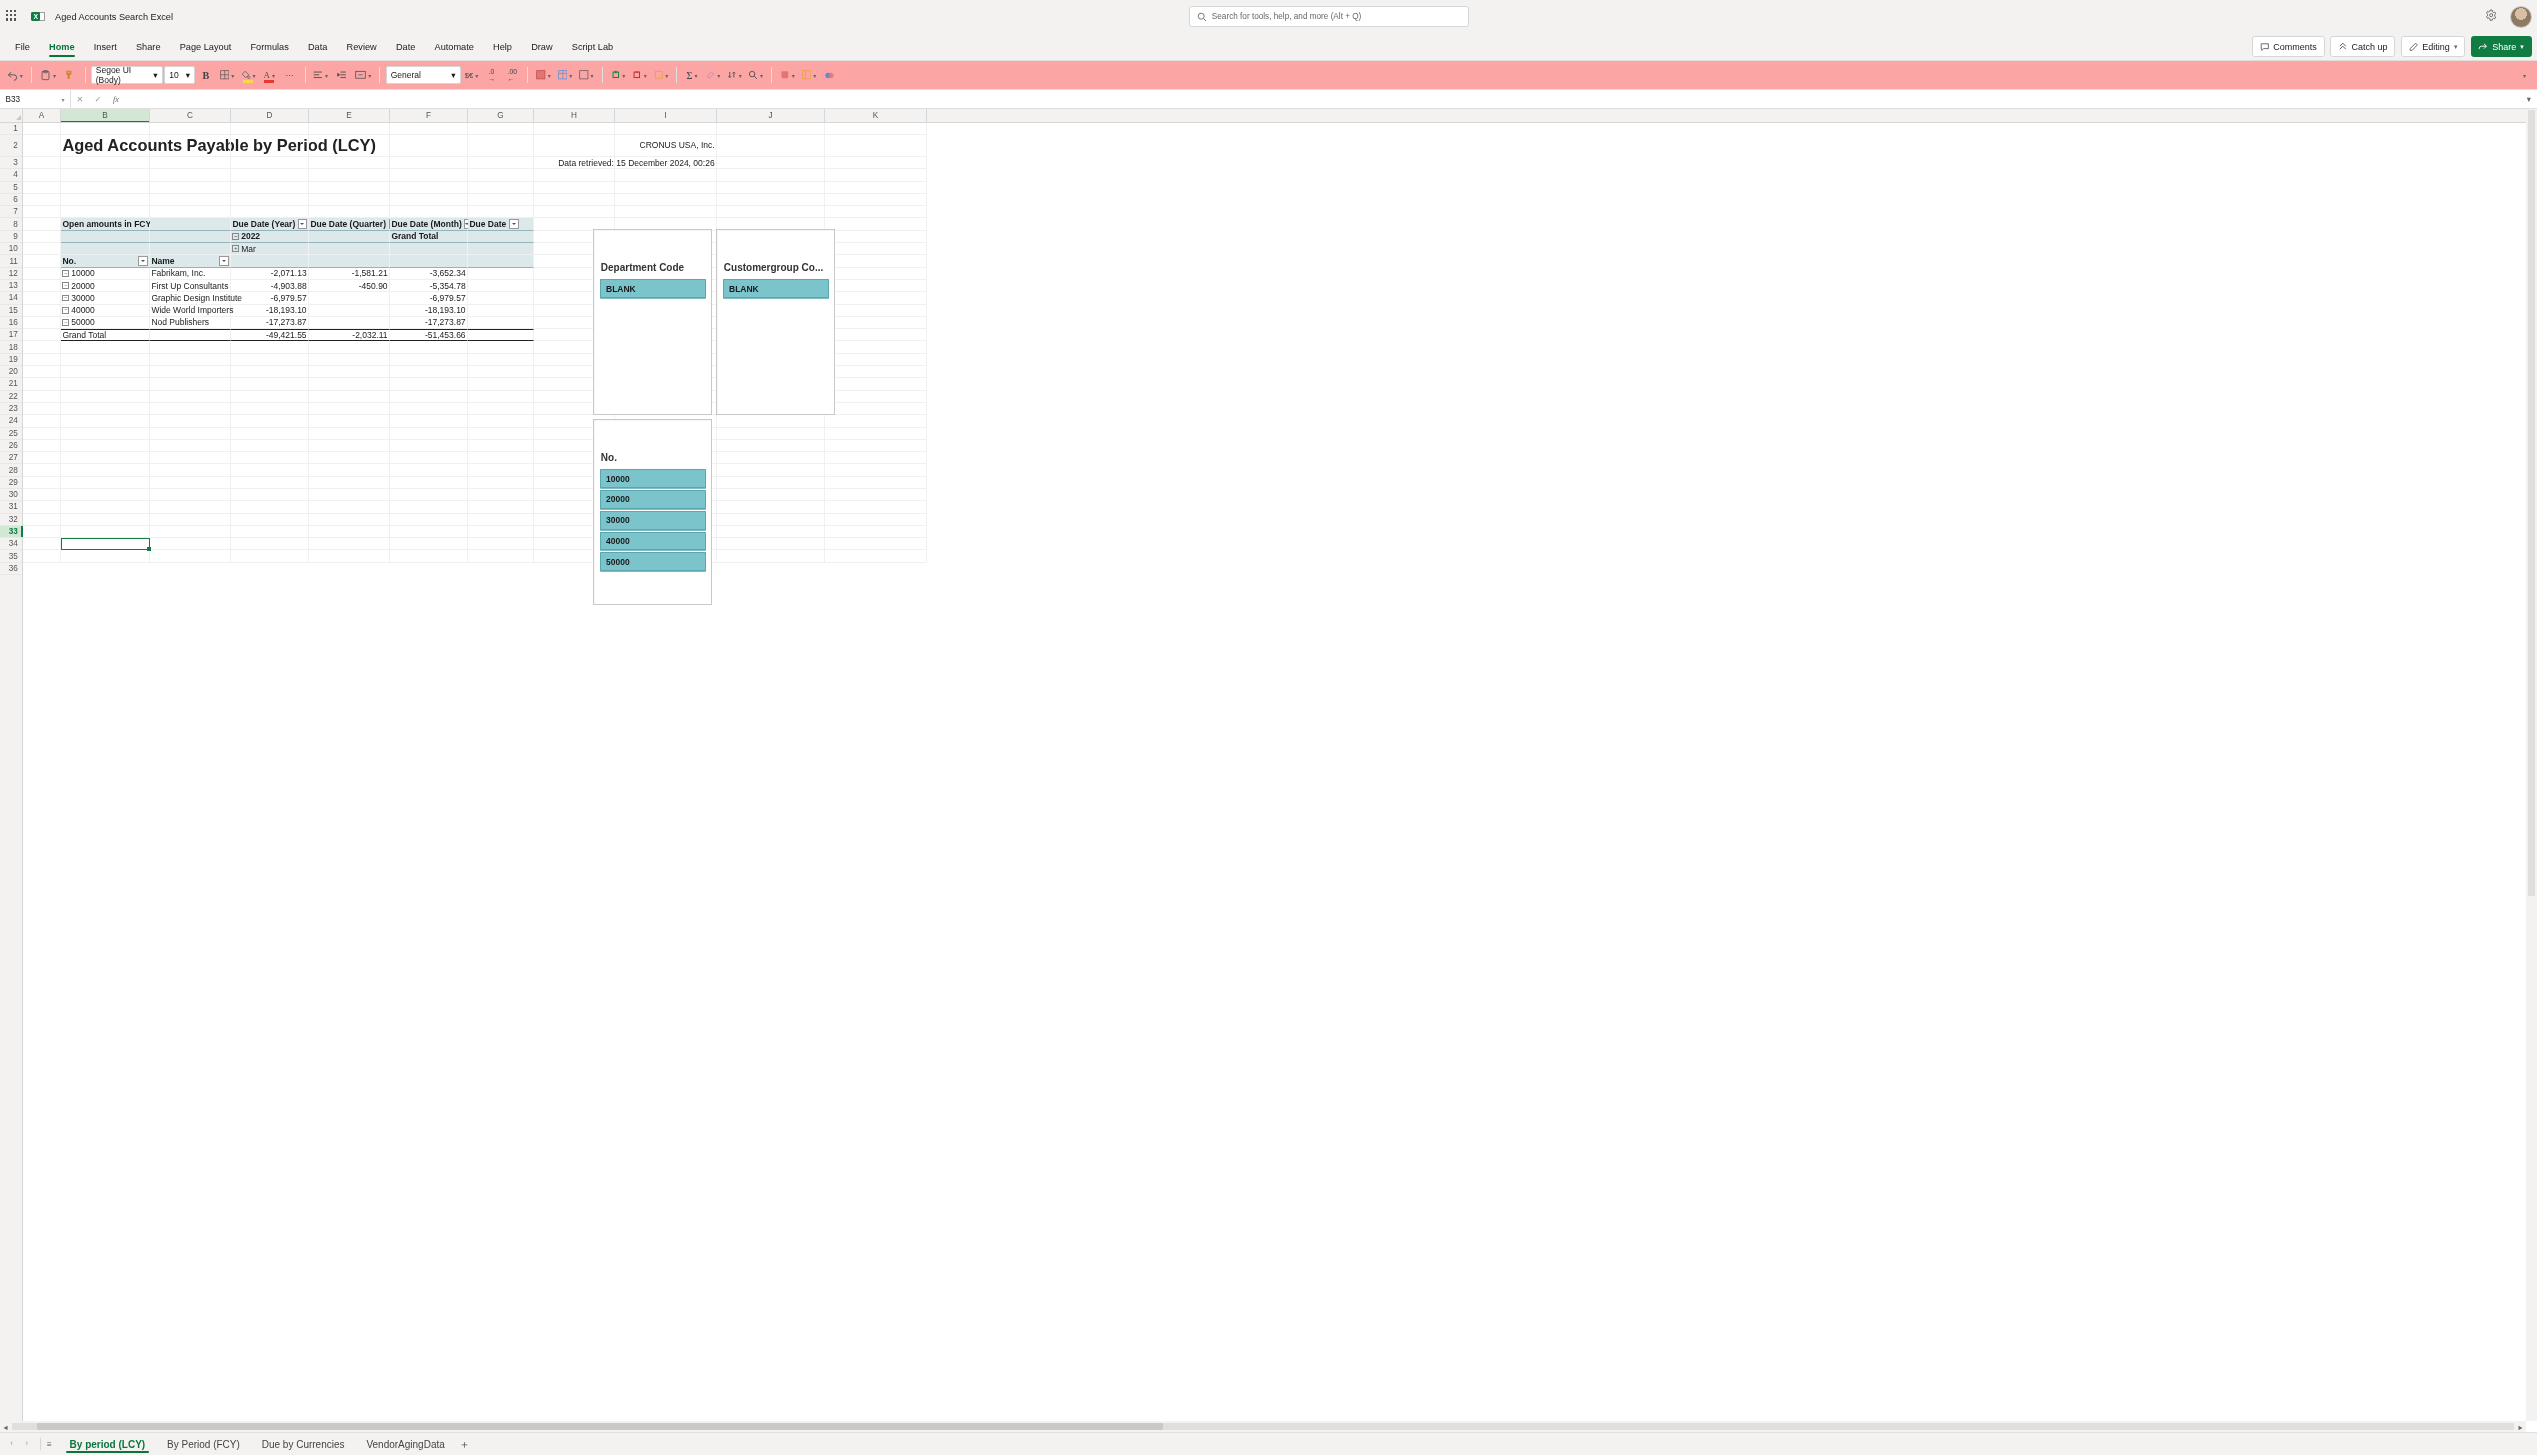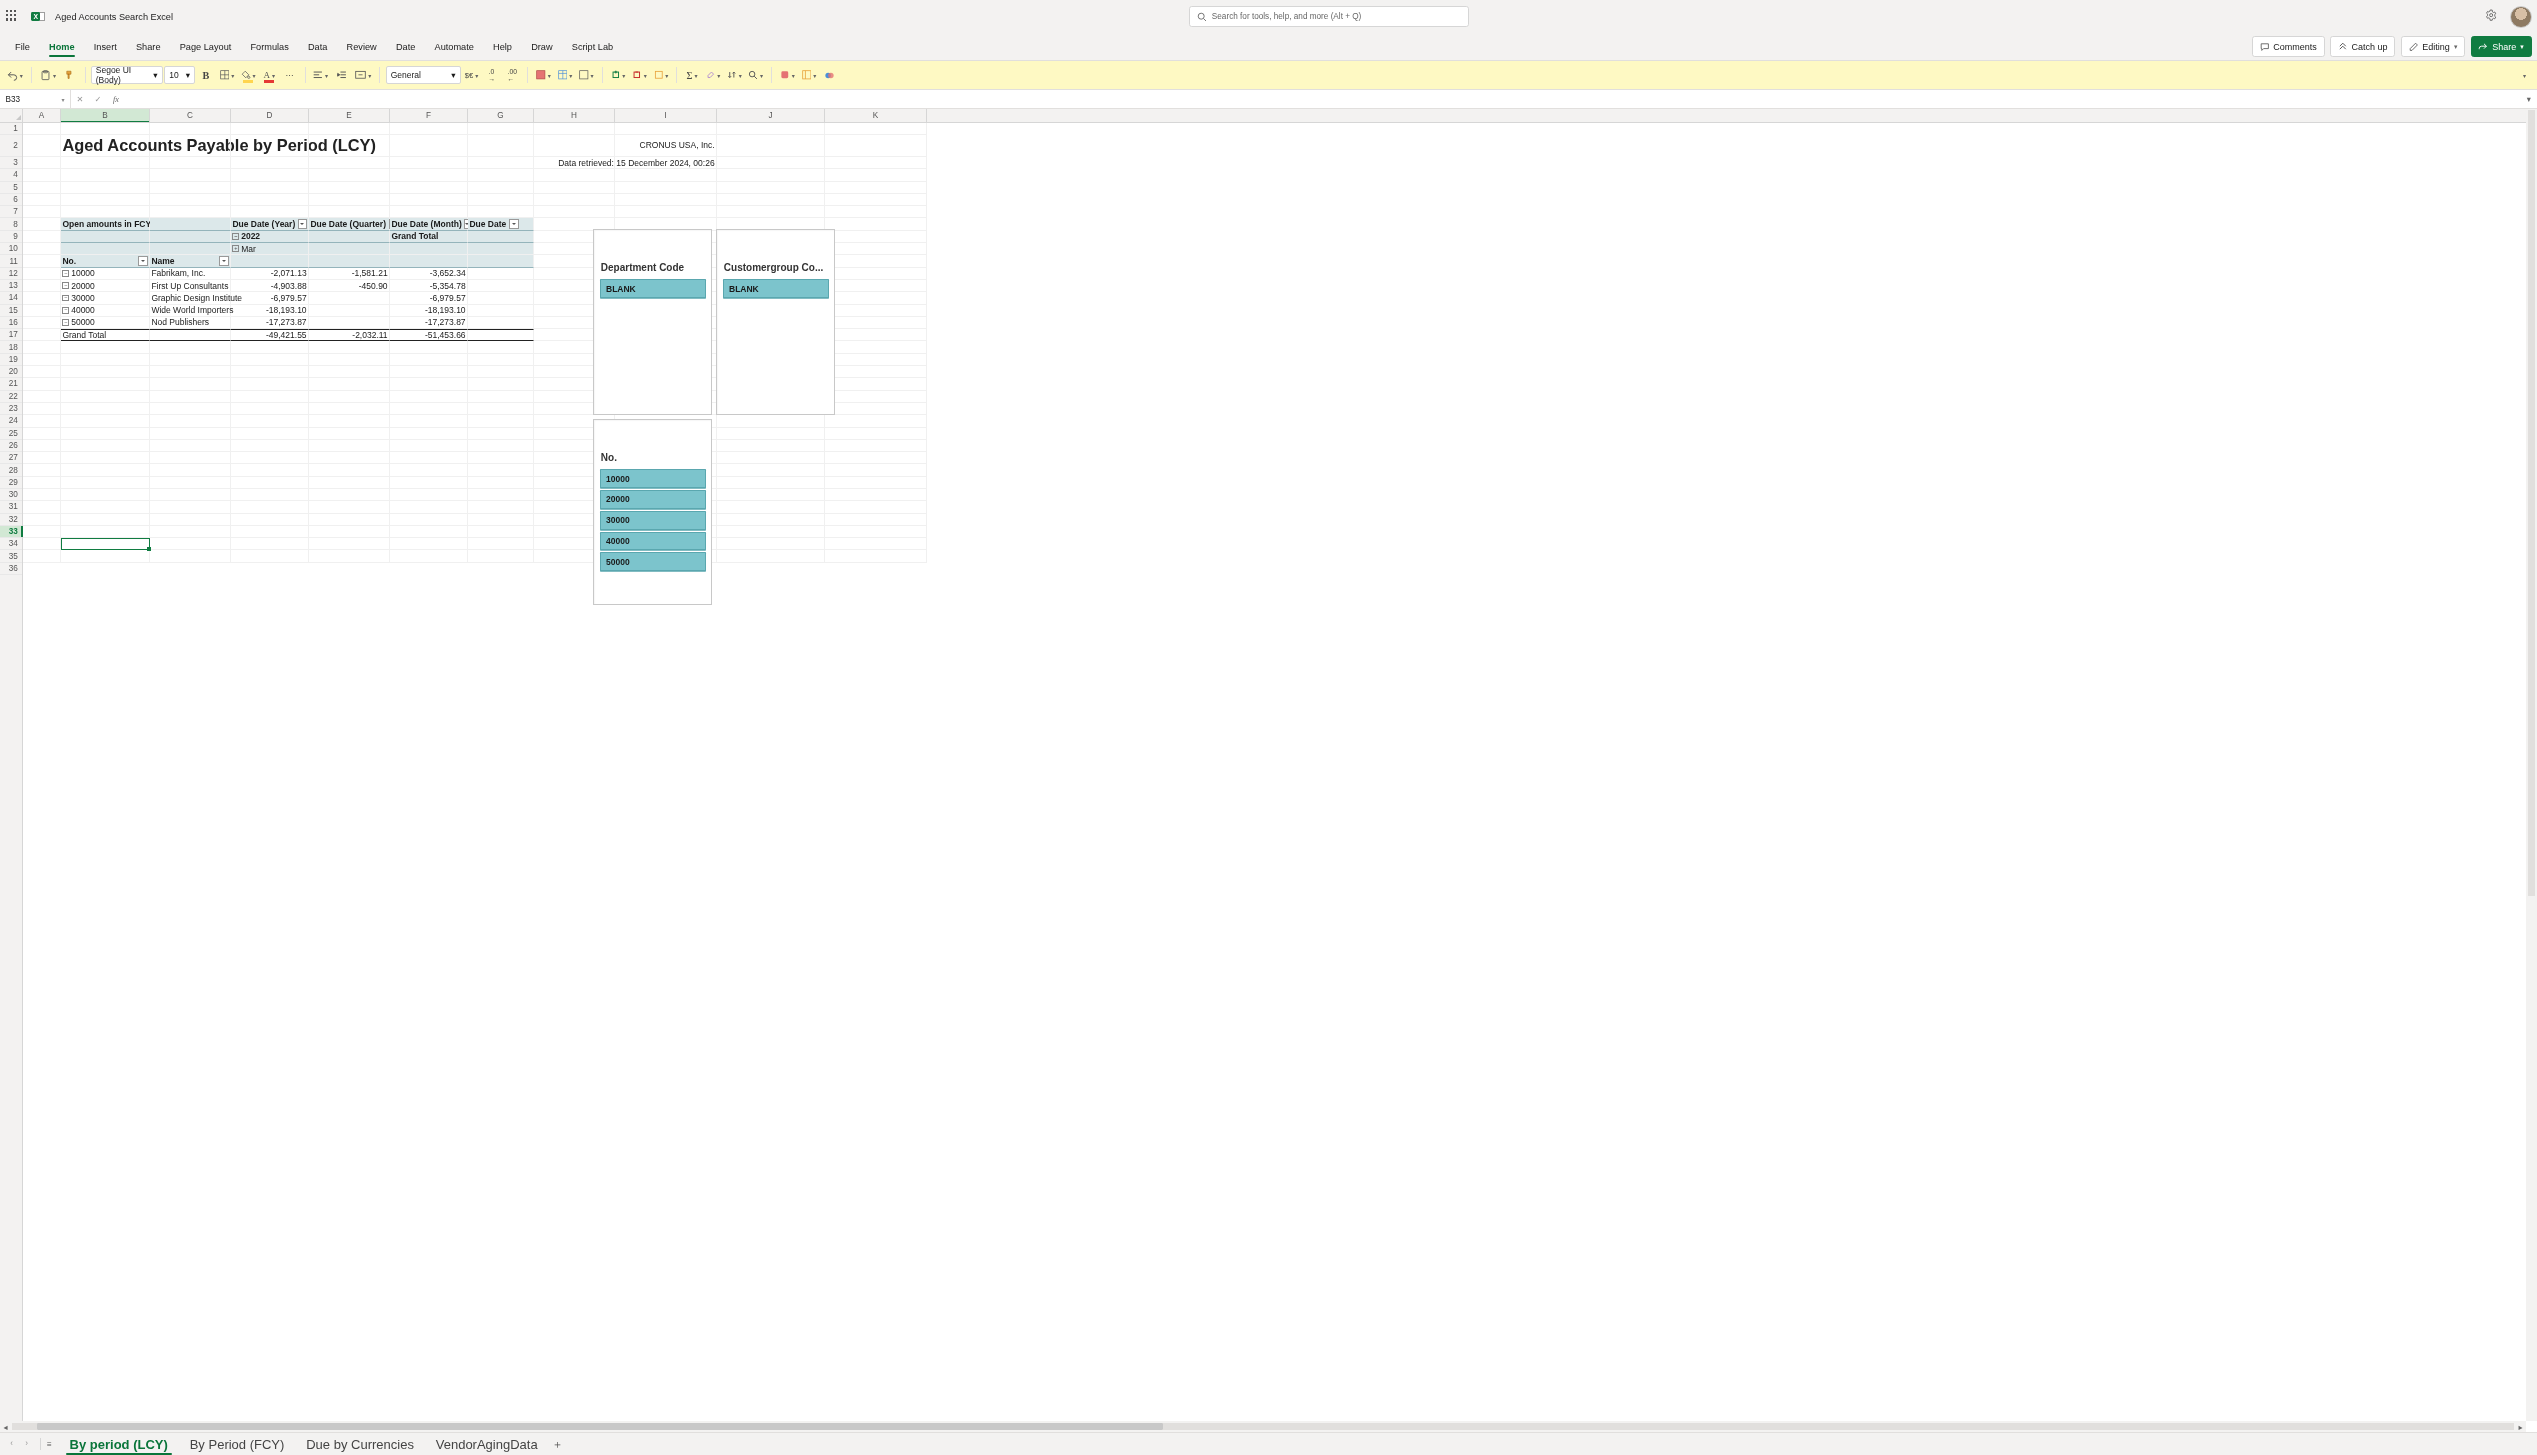--- a/index.html
+++ b/index.html
@@ -28,21 +28,21 @@
   .ribbon-tab.active { position: relative; color:#0a753a; font-weight:600; }
   .ribbon-tab.active::after { content:""; position:absolute; left:9.6px; right:9.6px; bottom:2.7px; height:2px; background:#0a753a; border-radius:1.4px; }
   .ribbon-spacer { flex:1; }
   .ribbon-right { display:flex; align-items:center; gap:5.5px; }
   .pill { height:20.5px; padding: 0 6.8px; border:0.7px solid #d6d6d6; border-radius:2.7px; background:#fff; display:flex; align-items:center; gap:4.1px; font-size:9px; cursor:pointer; }
   .pill.share { background:#107c41; color:#fff; border-color:#107c41; }
   .chev { font-size:6.8px; color:#666; }
   .pill.share .chev { color:#fff; }
 
   
-  .toolbar { height: 30px; background:#fef9c3; border-top:0.7px solid #e1dfdd; border-bottom:0.7px solid #e1dfdd; display:flex; align-items:center; padding: 0 4.1px; gap:1.4px; }
+  .toolbar { height: 30px; background:#fca5a5; border-top:0.7px solid #e1dfdd; border-bottom:0.7px solid #e1dfdd; display:flex; align-items:center; padding: 0 4.1px; gap:1.4px; }
   .tbtn { min-width:19px; height:20.5px; padding:0 2.7px; display:flex; align-items:center; justify-content:center; cursor:pointer; border-radius:2px; color:#444; position:relative; }
   .tbtn .dd { font-size:6.1px; color:#666; margin-left:2px; }
   .tgroup-sep { width:0.7px; height:16.4px; background:#e1dfdd; margin: 0 4.1px; }
   .font-name { width:72px; height:18px; border:0.7px solid #d6d6d6; border-radius:2px; padding:0 4.1px; display:flex; align-items:center; font-size:8.5px; background:#fff; justify-content:space-between; }
   .font-size { width:31px; height:18px; border:0.7px solid #d6d6d6; border-radius:2px; padding:0 4.1px; display:flex; align-items:center; font-size:8.5px; background:#fff; justify-content:space-between; }
   .num-format { width:75px; height:18px; border:0.7px solid #d6d6d6; border-radius:2px; padding:0 4.1px; display:flex; align-items:center; font-size:8.5px; background:#fff; justify-content:space-between; }
   .bold { font-weight:700; font-family:"Times New Roman",serif; font-size:10.2px; }
   .color-bar-y { width:9.6px; height:2.7px; background:#ffd54f; position:absolute; bottom:2.7px; left:4.8px; }
   .color-bar-r { width:9.6px; height:2.7px; background:#e53935; position:absolute; bottom:2.7px; left:4.8px; }
   .tb-end { margin-left:auto; }
@@ -99,21 +99,21 @@
   .h-scroll .thumb{ position:absolute; left:1%; width:45%; top:0; bottom:0; background:#c8c8c8; border-radius:1.4px; }
   .sb-btn{ width:11px; height:11px; display:flex; align-items:center; justify-content:center; color:#666; cursor:pointer;}
   .v-scroll { position:absolute; right:0; top:0; bottom:11px; width:11px; background:#f3f2f1; display:flex; flex-direction:column; align-items:center; }
   .v-scroll .track{ flex:1; width:6.8px; background:#f3f2f1; position:relative; margin:1.4px 0;}
   .v-scroll .thumb{ position:absolute; top:0; height:60%; left:0; right:0; background:#e1dfdd; }
 
   
   .sheet-bar { height:23px; background:#f3f2f1; border-top:0.7px solid #e1dfdd; display:flex; align-items:center; padding:0 5.5px; gap:2.7px; }
   .sb-nav { width:12.3px; height:12.3px; display:flex; align-items:center; justify-content:center; color:#999; cursor:pointer; }
   .sb-sep { width:0.7px; height:12.3px; background:#d6d6d6; margin:0 4.1px;}
-  .sheet-tab { padding: 4.1px 9.6px 2.7px; font-size:13px; color:#444; cursor:pointer; position:relative; }
+  .sheet-tab { padding: 4.1px 9.6px 2.7px; font-size:10px; color:#444; cursor:pointer; position:relative; }
   .sheet-tab.active { color:#0a753a; font-weight:600; }
   .sheet-tab.active::after { content:""; position:absolute; left:5.5px; right:5.5px; bottom:0; height:2px; background:#0a753a; border-radius:1.4px;}
   .add-sheet { width:15px; height:15px; display:flex; align-items:center; justify-content:center; font-size:11px; color:#555; cursor:pointer; }
   .all-sheets { margin-right:5.5px; color:#555; cursor:pointer; }
 
 </style>
 </head>
 <body>
 
 <div class="title-bar">

